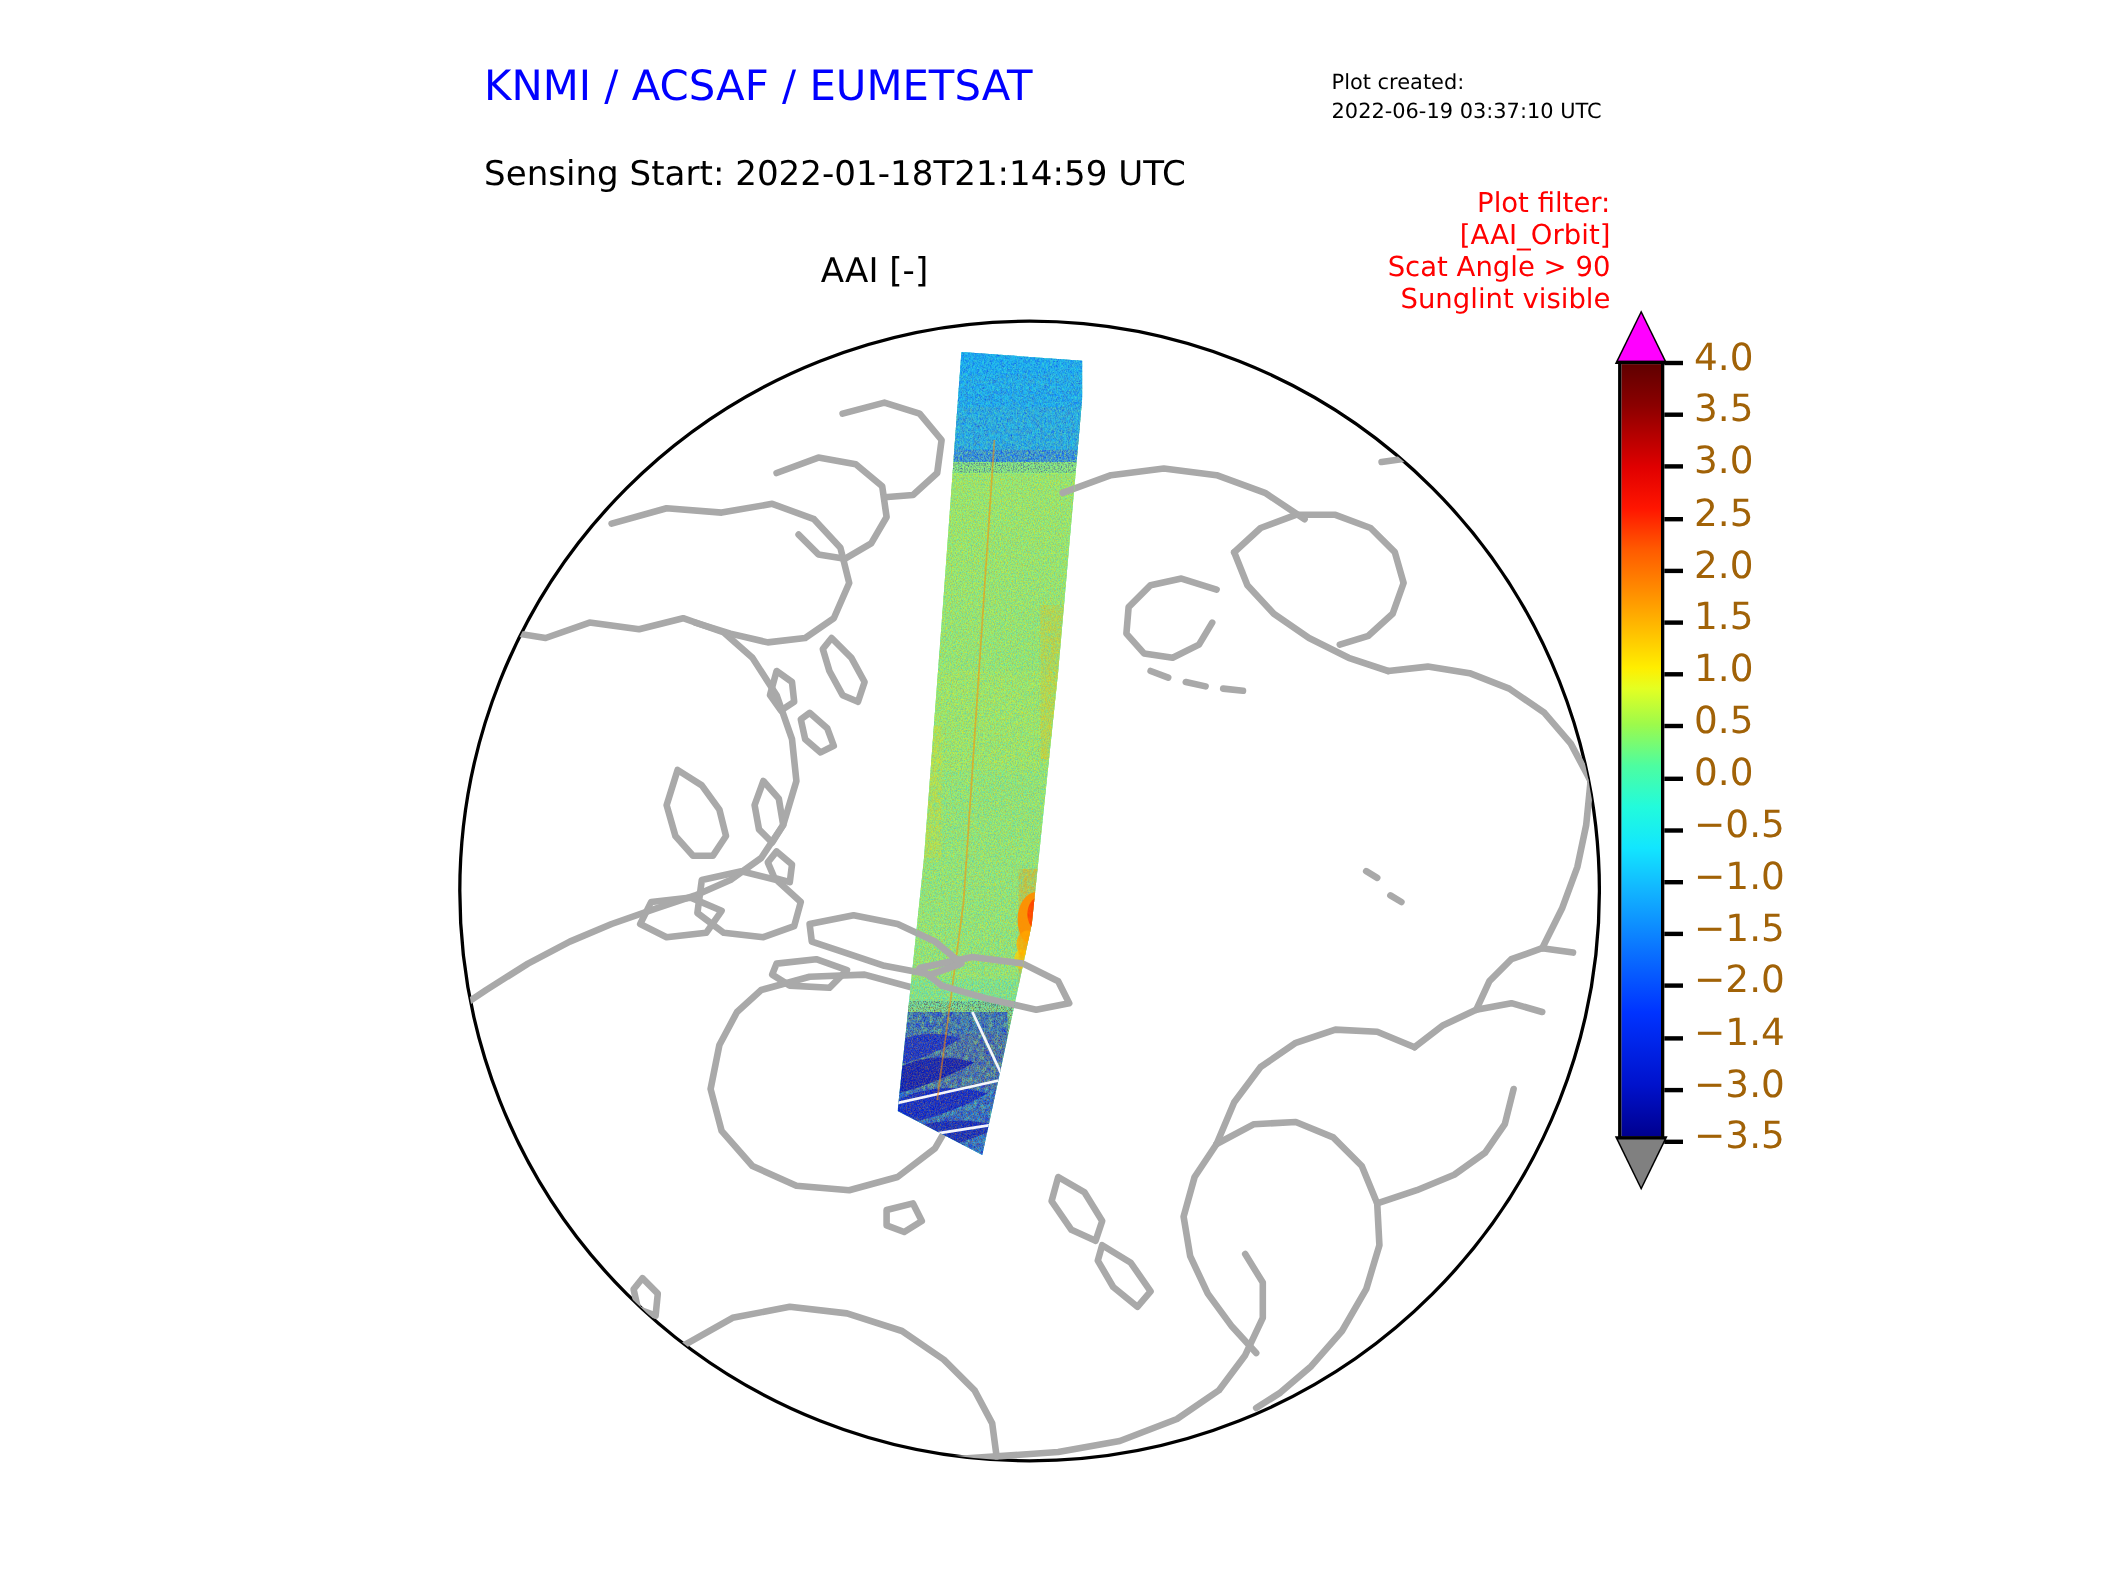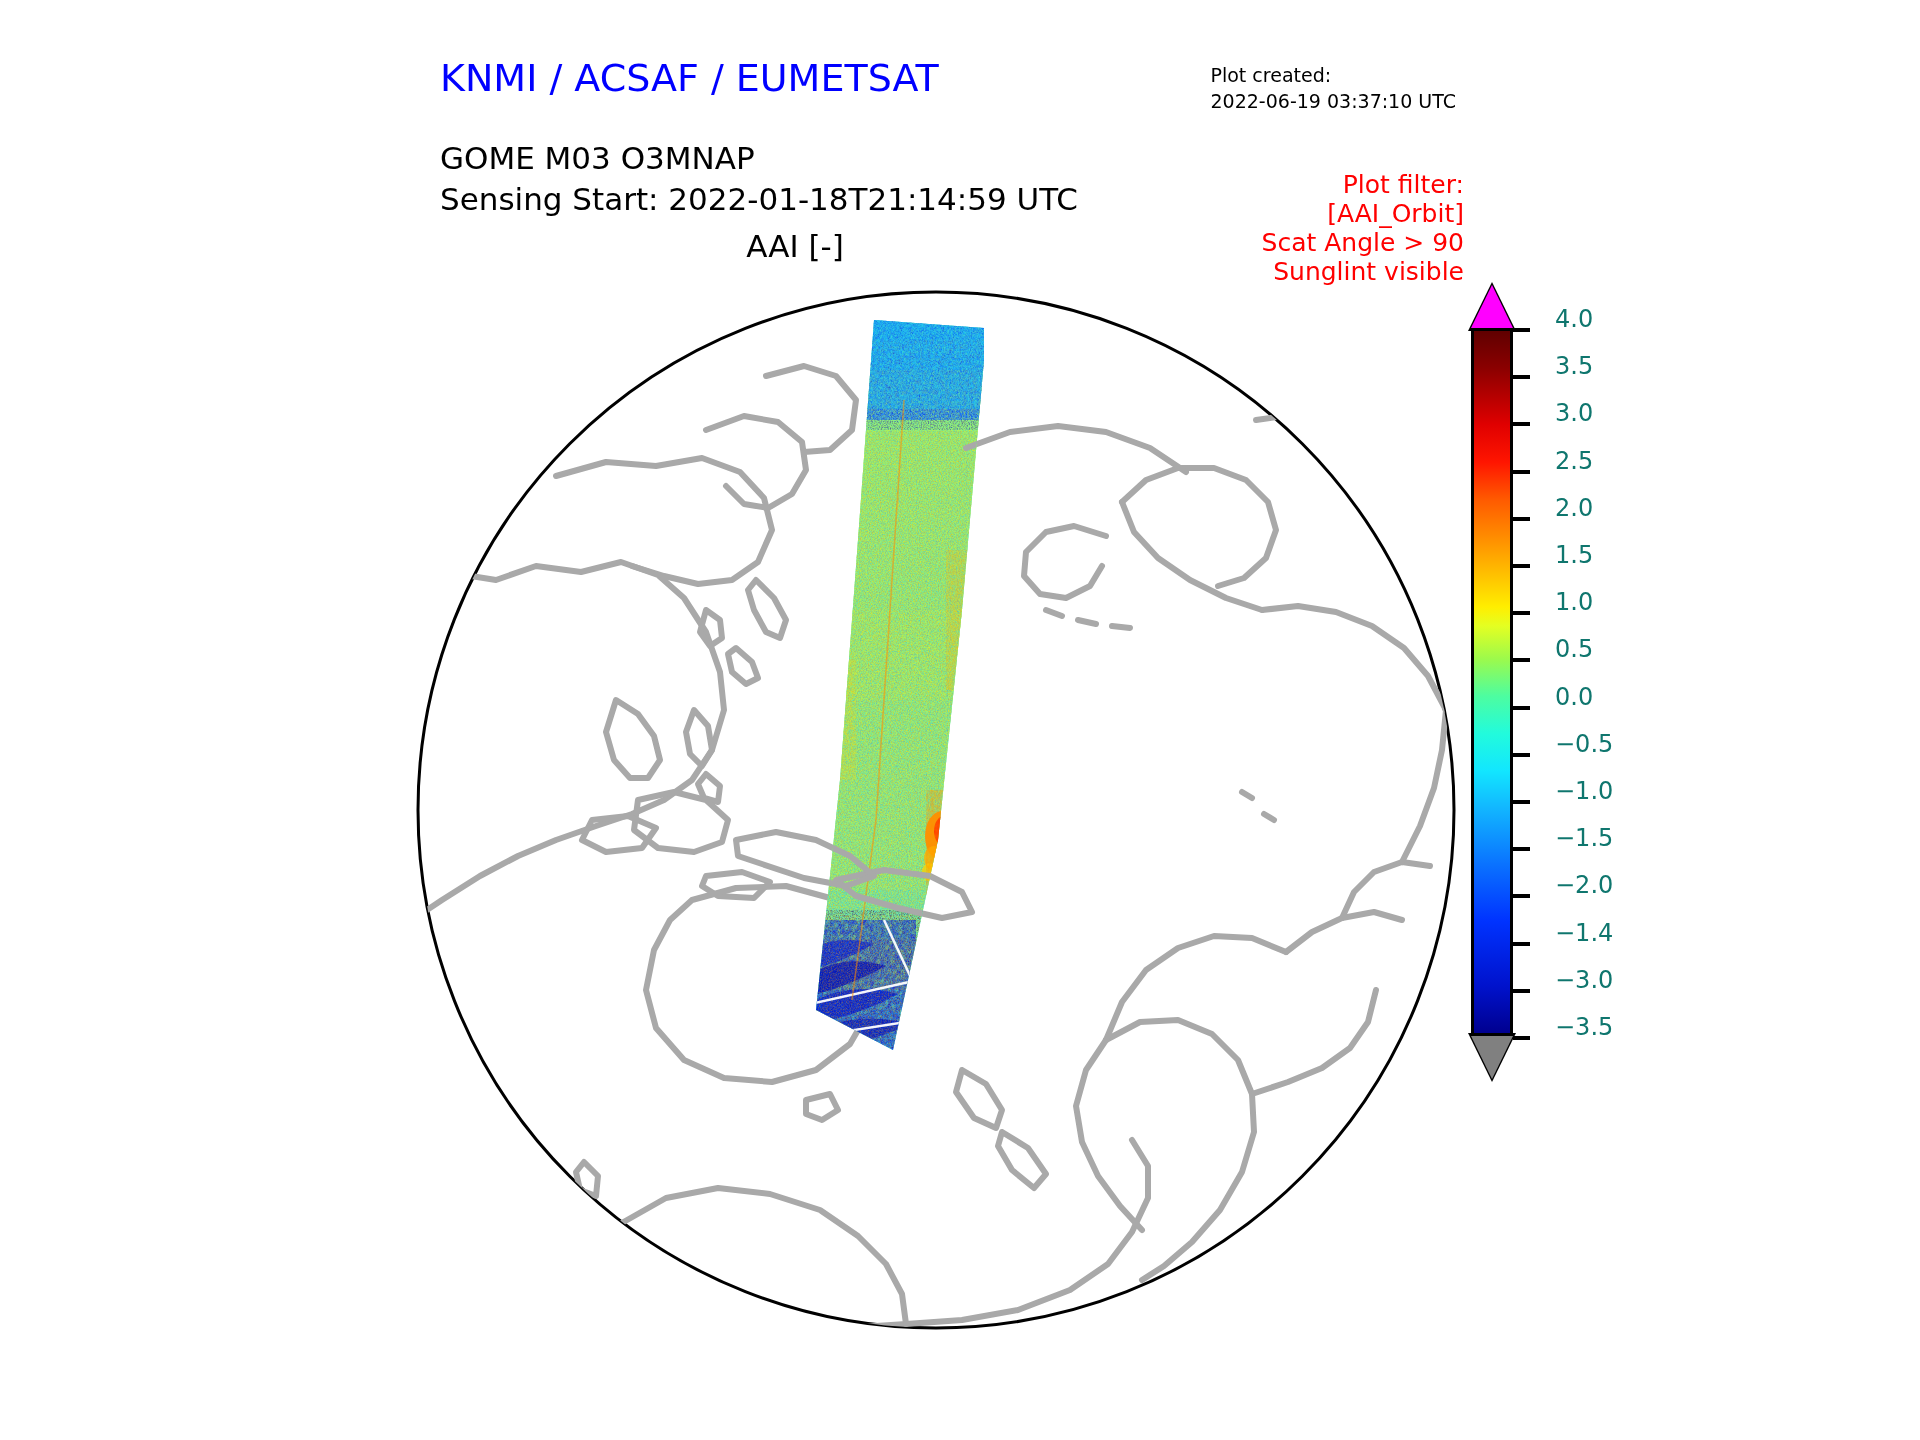--- a/index.html
+++ b/index.html
@@ -142,36 +142,35 @@
   }
   .tick {
     position: absolute;
     left: 47px;
     width: 17px;
     height: 0;
     border-top: 4px solid #000000;
   }
   .tick-label {
     position: absolute;
-    left: 89px;
-    font-size: 24px;
-    color: #0f766e;
+    left: 74px;
+    font-size: 34px;
+    color: #a16207;
     transform: translateY(-23px);
     white-space: nowrap;
   }
 </style>
 </head>
 <body>
 
 <div id="stage">
 
   <div class="org-title">KNMI / ACSAF / EUMETSAT</div>
 
   <div class="product-block">
-    <div>GOME M03 O3MNAP</div>
     <div>Sensing Start: 2022-01-18T21:14:59 UTC</div>
   </div>
 
   <div class="aai-title">AAI [-]</div>
 
   <div class="plot-created">
     <div>Plot created:</div>
     <div>2022-06-19 03:37:10 UTC</div>
   </div>
 

